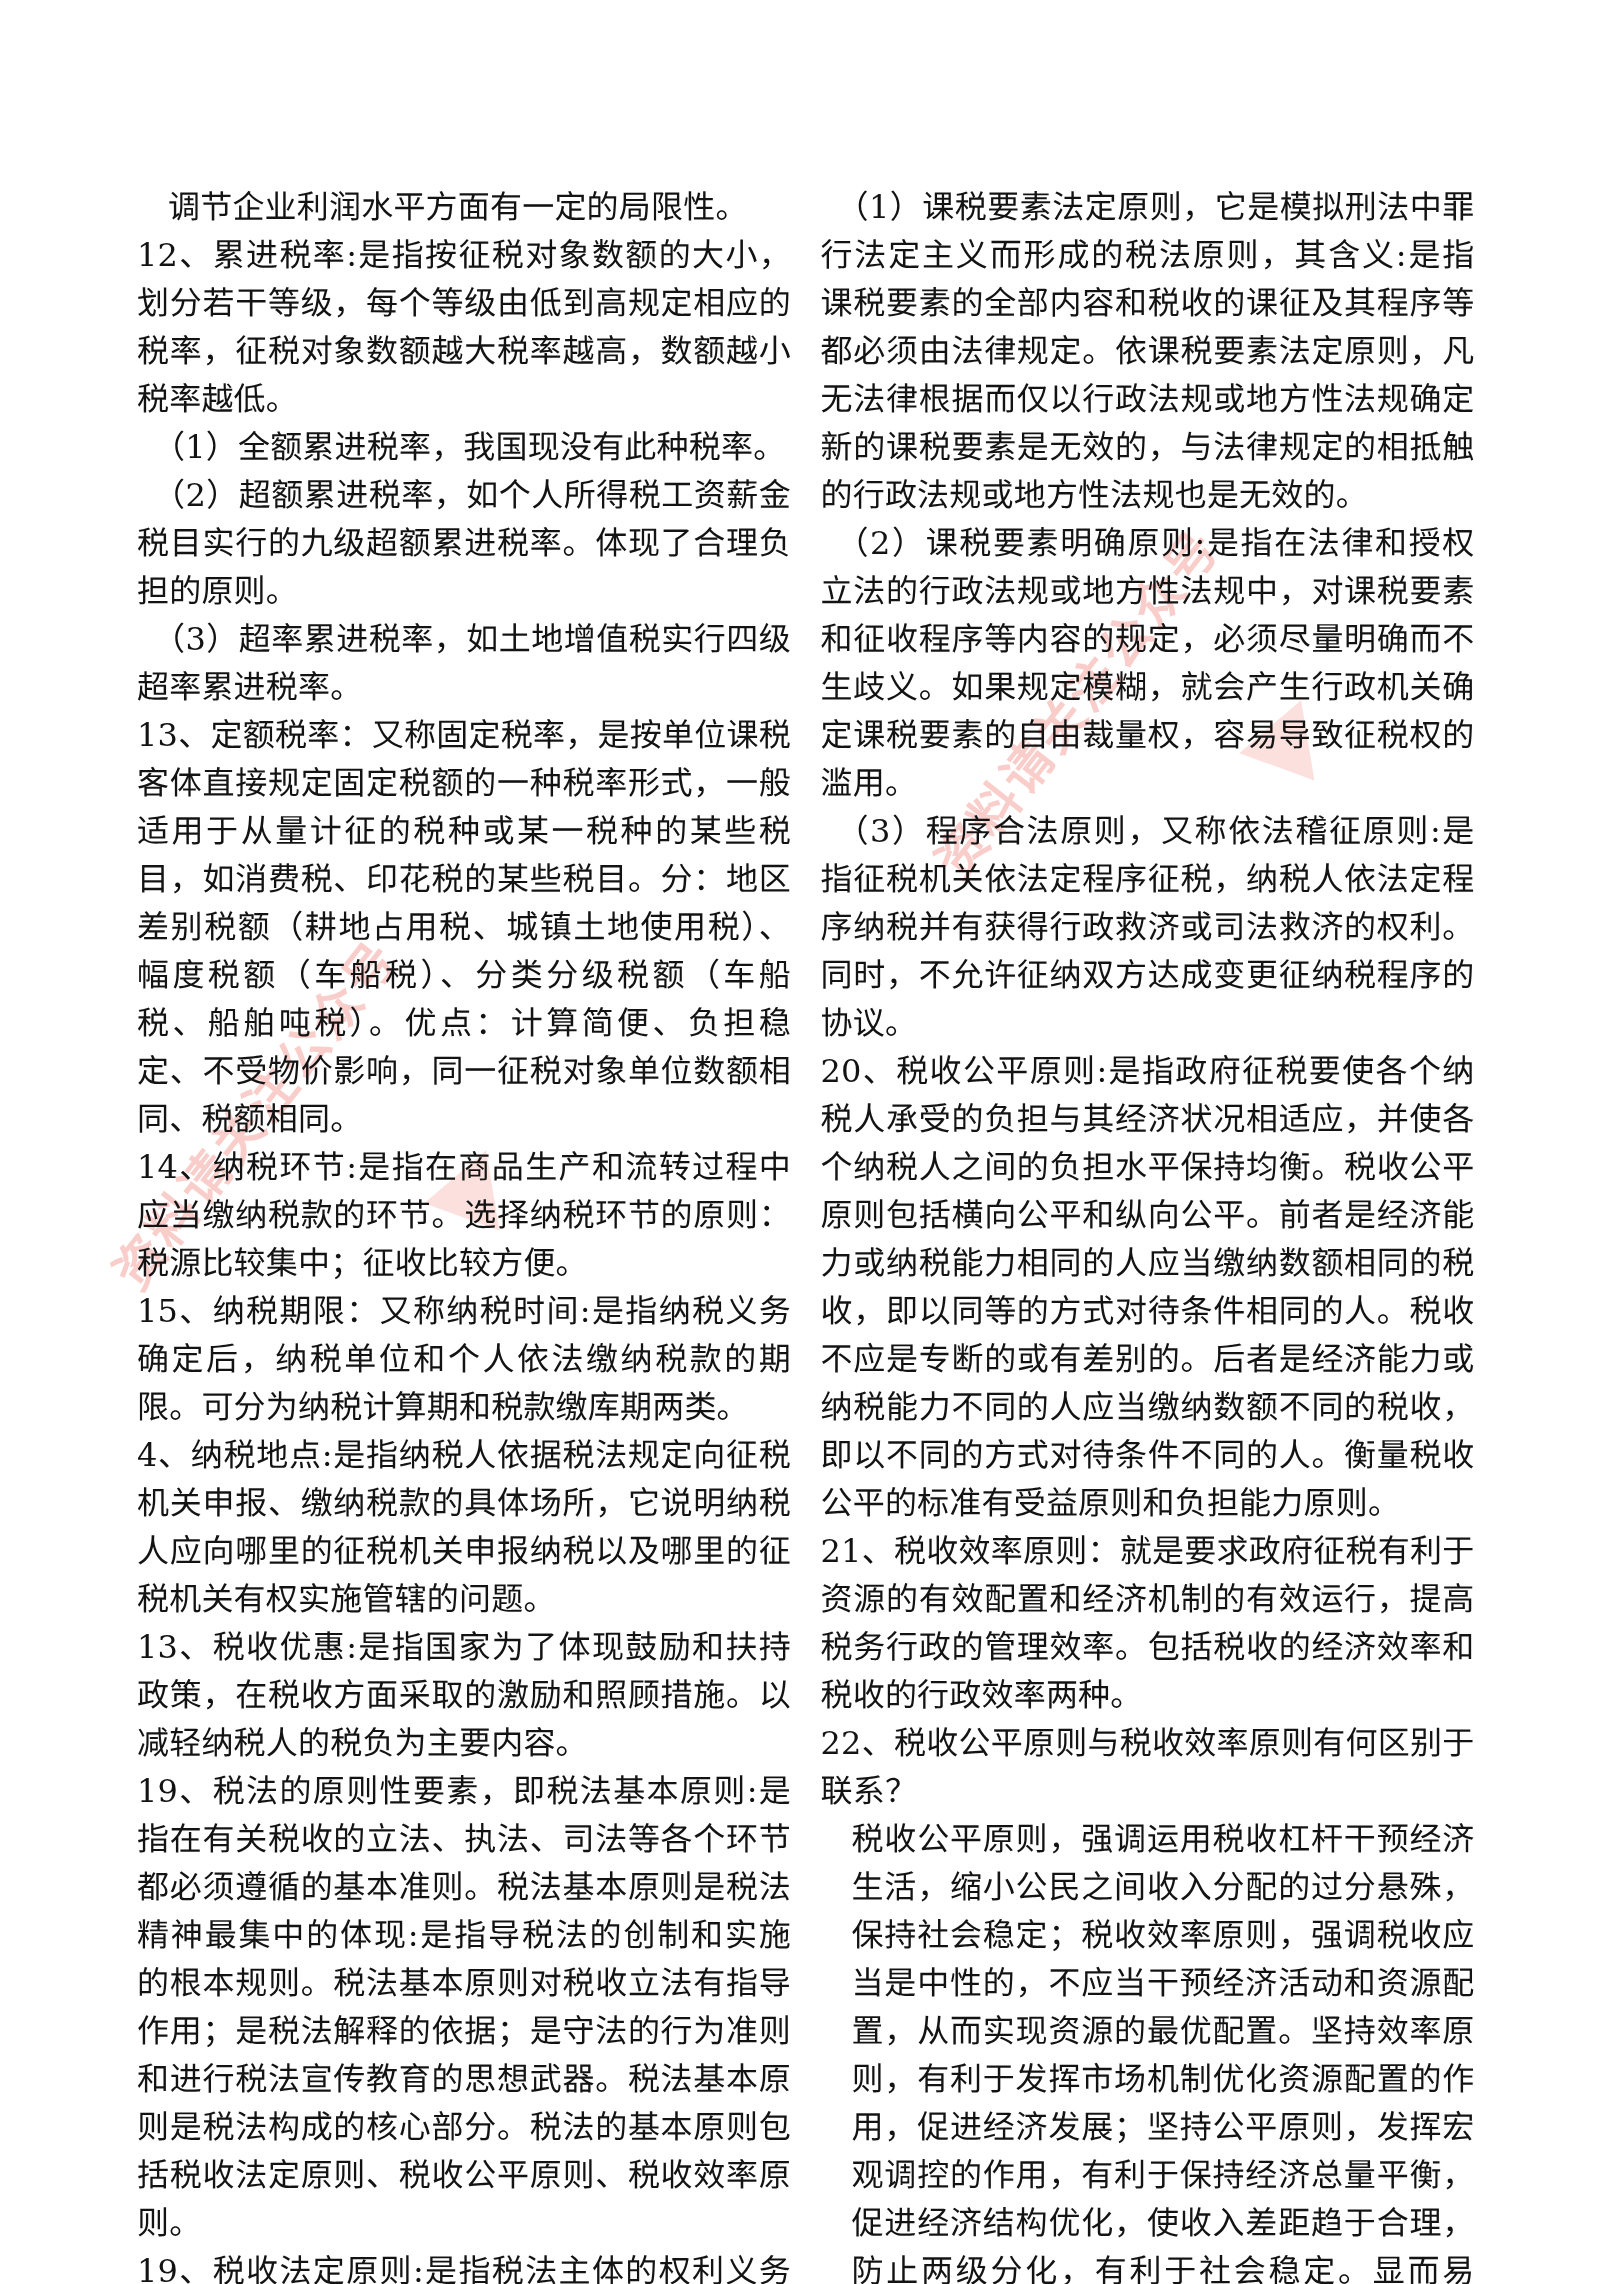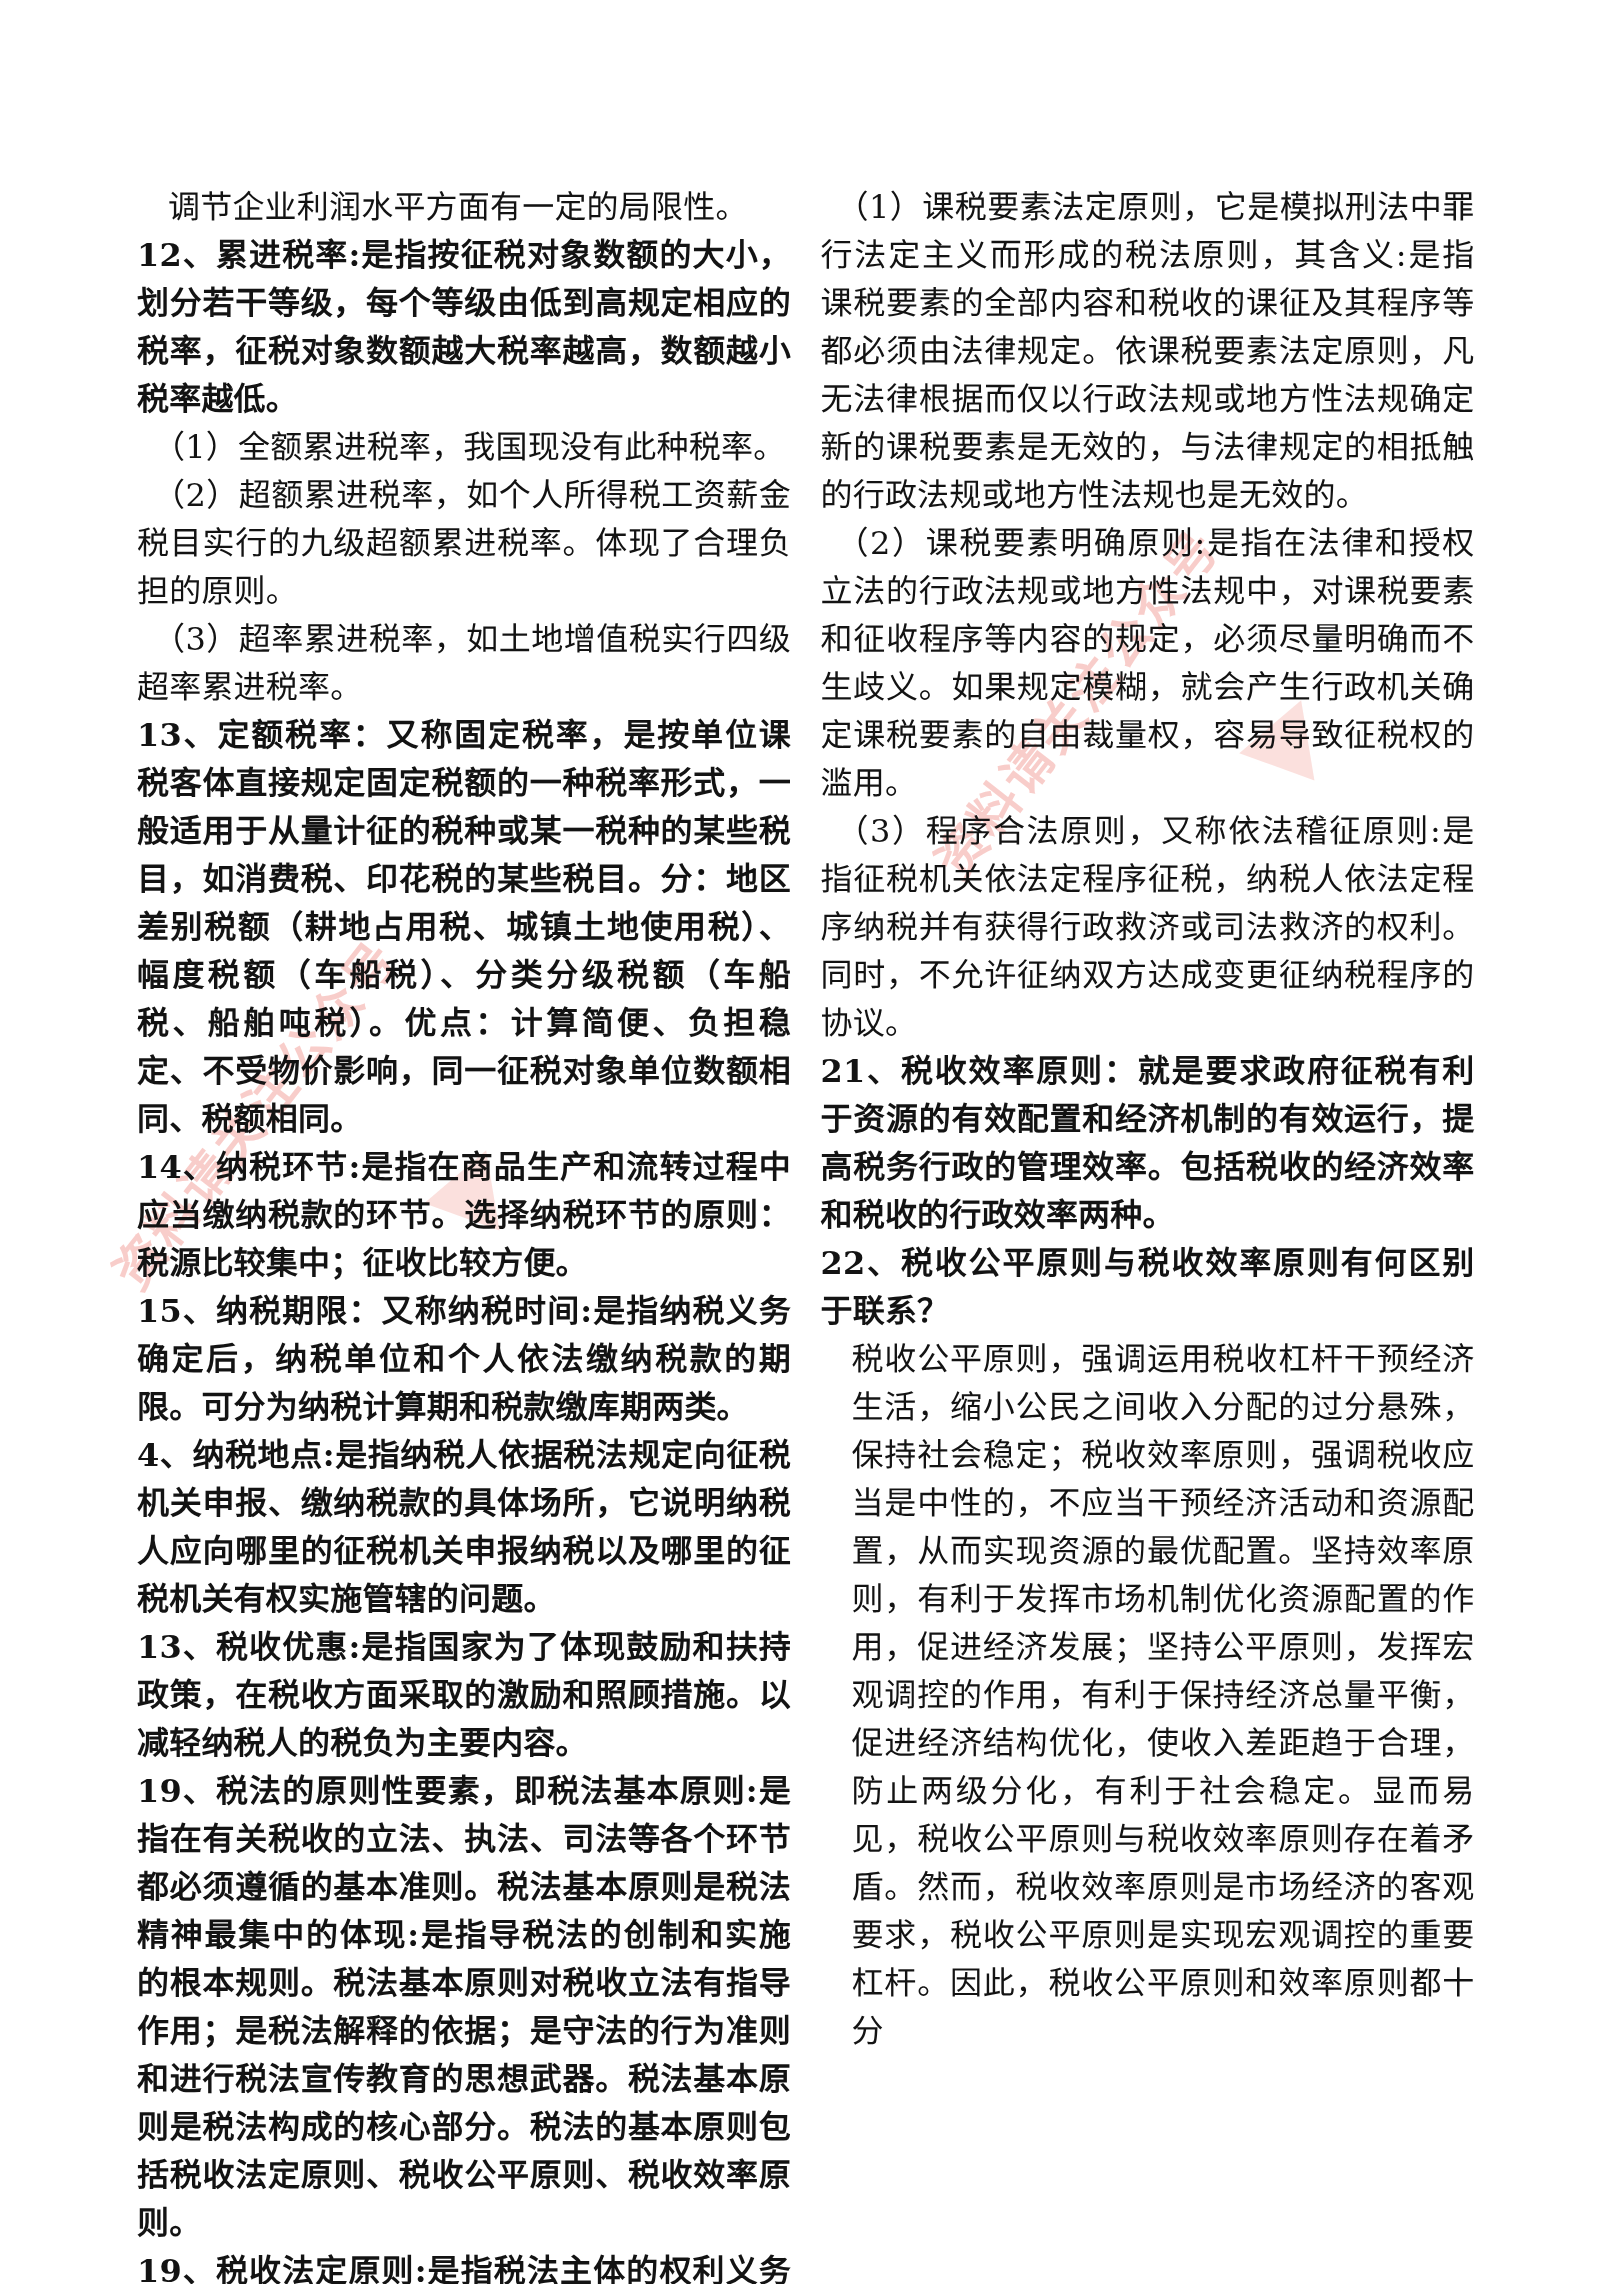--- a/index.html
+++ b/index.html
@@ -108,21 +108,20 @@
   }
   .para.hang {
     text-indent: 0;
     margin-left: 31px;
   }
   .para.indent {
     text-indent: 0.5em;
   }
   .para.num {
     text-indent: 0;
-    font-weight: bold;
   }
 </style>
 </head>
 <body>
 
 <div id="page">
 
   <div class="watermark-layer">
     <div class="wm-tri wm-tri-a"></div>
     <div class="wm wm-a">资料请关注公众号</div>
@@ -143,20 +142,21 @@
         <p class="para num">15、纳税期限：又称纳税时间:是指纳税义务确定后，纳税单位和个人依法缴纳税款的期限。可分为纳税计算期和税款缴库期两类。</p>
         <p class="para num">4、纳税地点:是指纳税人依据税法规定向征税机关申报、缴纳税款的具体场所，它说明纳税人应向哪里的征税机关申报纳税以及哪里的征税机关有权实施管辖的问题。</p>
         <p class="para num">13、税收优惠:是指国家为了体现鼓励和扶持政策，在税收方面采取的激励和照顾措施。以减轻纳税人的税负为主要内容。</p>
         <p class="para num">19、税法的原则性要素，即税法基本原则:是指在有关税收的立法、执法、司法等各个环节都必须遵循的基本准则。税法基本原则是税法精神最集中的体现:是指导税法的创制和实施的根本规则。税法基本原则对税收立法有指导作用；是税法解释的依据；是守法的行为准则和进行税法宣传教育的思想武器。税法基本原则是税法构成的核心部分。税法的基本原则包括税收法定原则、税收公平原则、税收效率原则。</p>
         <p class="para num">19、税收法定原则:是指税法主体的权利义务必须由法律加以规定，税法的各类构成要素都必须且只能由法律予以明确规定；征纳主体的权利义务只以法律规定为依据，没有法律依据，任何主体不得征税或减免税收。</p>
       </div>
     <div class="column" id="col-right">
         <p class="para indent">（1）课税要素法定原则，它是模拟刑法中罪行法定主义而形成的税法原则，其含义:是指课税要素的全部内容和税收的课征及其程序等都必须由法律规定。依课税要素法定原则，凡无法律根据而仅以行政法规或地方性法规确定新的课税要素是无效的，与法律规定的相抵触的行政法规或地方性法规也是无效的。</p>
         <p class="para indent">（2）课税要素明确原则:是指在法律和授权立法的行政法规或地方性法规中，对课税要素和征收程序等内容的规定，必须尽量明确而不生歧义。如果规定模糊，就会产生行政机关确定课税要素的自由裁量权，容易导致征税权的滥用。</p>
         <p class="para indent">（3）程序合法原则，又称依法稽征原则:是指征税机关依法定程序征税，纳税人依法定程序纳税并有获得行政救济或司法救济的权利。同时，不允许征纳双方达成变更征纳税程序的协议。</p>
+        <p class="para num">20、税收公平原则:是指政府征税要使各个纳税人承受的负担与其经济状况相适应，并使各个纳税人之间的负担水平保持均衡。税收公平原则包括横向公平和纵向公平。前者是经济能力或纳税能力相同的人应当缴纳数额相同的税收，即以同等的方式对待条件相同的人。税收不应是专断的或有差别的。后者是经济能力或纳税能力不同的人应当缴纳数额不同的税收，即以不同的方式对待条件不同的人。衡量税收公平的标准有受益原则和负担能力原则。</p>
         <p class="para num">21、税收效率原则：就是要求政府征税有利于资源的有效配置和经济机制的有效运行，提高税务行政的管理效率。包括税收的经济效率和税收的行政效率两种。</p>
         <p class="para num">22、税收公平原则与税收效率原则有何区别于联系？</p>
         <p class="para hang">税收公平原则，强调运用税收杠杆干预经济生活，缩小公民之间收入分配的过分悬殊，保持社会稳定；税收效率原则，强调税收应当是中性的，不应当干预经济活动和资源配置，从而实现资源的最优配置。坚持效率原则，有利于发挥市场机制优化资源配置的作用，促进经济发展；坚持公平原则，发挥宏观调控的作用，有利于保持经济总量平衡，促进经济结构优化，使收入差距趋于合理，防止两级分化，有利于社会稳定。显而易见，税收公平原则与税收效率原则存在着矛盾。然而，税收效率原则是市场经济的客观要求，税收公平原则是实现宏观调控的重要杠杆。因此，税收公平原则和效率原则都十分</p>
       </div>
 
   </div>
 </div>
 
 
 </body></html>

